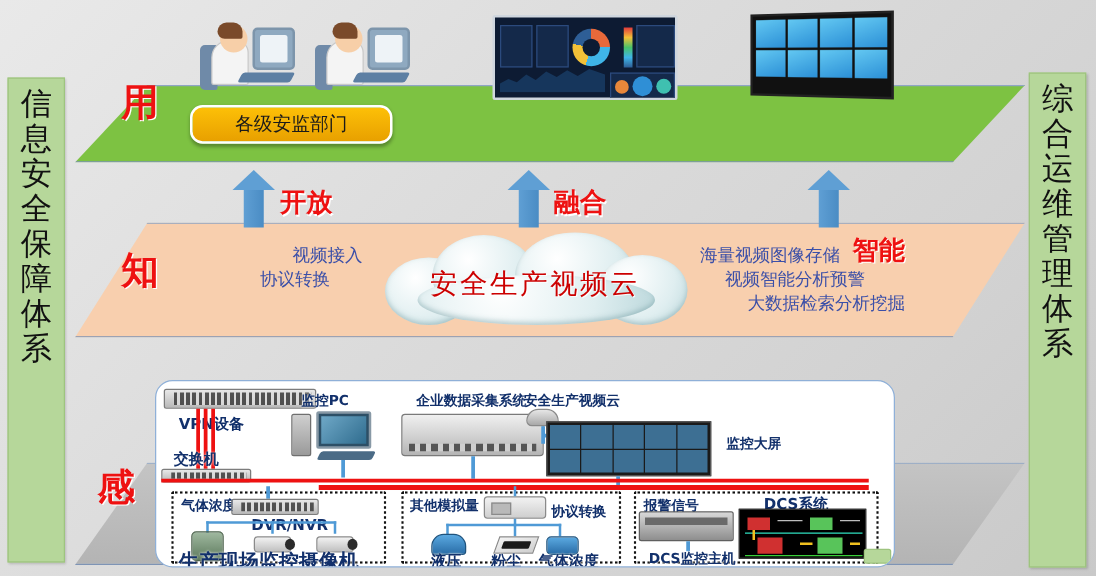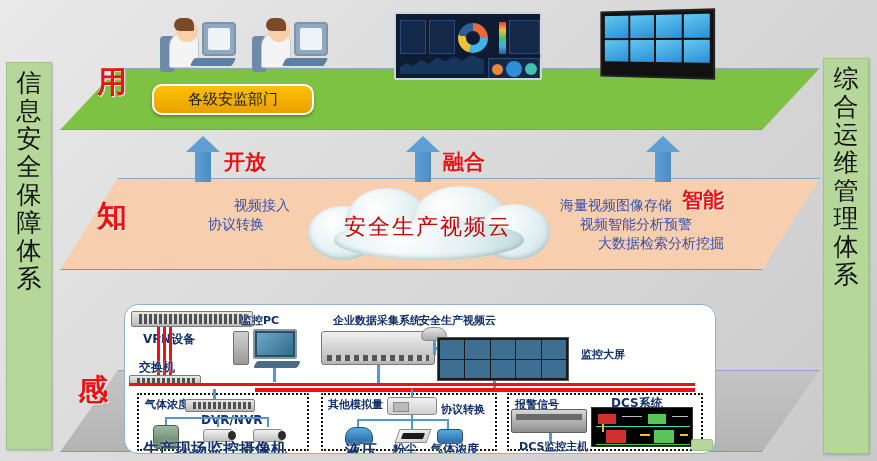--- a/index.html
+++ b/index.html
@@ -471,21 +471,21 @@
     <div class="dev-label" style="left:316px; top:97px;">协议转换</div>
     <div class="blue-link" style="left:286px; top:84px; width:2px; height:8px;"></div>
     <div class="blue-link" style="left:232px; top:114px; width:92px; height:2px;"></div>
     <div class="blue-link" style="left:286px; top:110px; width:2px; height:6px;"></div>
     <div class="blue-link" style="left:232px; top:114px; width:2px; height:10px;"></div>
     <div class="blue-link" style="left:286px; top:114px; width:2px; height:10px;"></div>
     <div class="blue-link" style="left:322px; top:114px; width:2px; height:10px;"></div>
     <div class="sensor-blue" style="left:220px; top:122px; width:28px; height:17px; border-radius:10px 10px 3px 3px;"></div>
     <div class="sensor-plate" style="left:272px; top:124px; width:32px; height:14px;"></div>
     <div class="sensor-blue" style="left:312px; top:124px; width:26px; height:15px;"></div>
-    <div class="dev-label" style="left:220px; top:136px; font-size:16px;">液压</div>
+    <div class="dev-label" style="left:220px; top:136px; font-size:12px;">液压</div>
     <div class="dev-label" style="left:268px; top:136px; font-size:12px;">粉尘</div>
     <div class="dev-label" style="left:306px; top:136px; font-size:12px;">气体浓度</div>
 
     <div class="dotted-group" style="left:382px; top:88px; width:196px; height:58px;"></div>
     <div class="dev-label" style="left:390px; top:92px;">报警信号</div>
     <div class="dcs-host" style="left:386px; top:104px; width:76px; height:24px;"></div>
     <div class="blue-link" style="left:424px; top:128px; width:3px; height:8px;"></div>
     <div class="dev-label" style="left:394px; top:134px;">DCS监控主机</div>
 
     <div class="dev-label" style="left:486px; top:90px; font-size:12px;">DCS系统</div>

